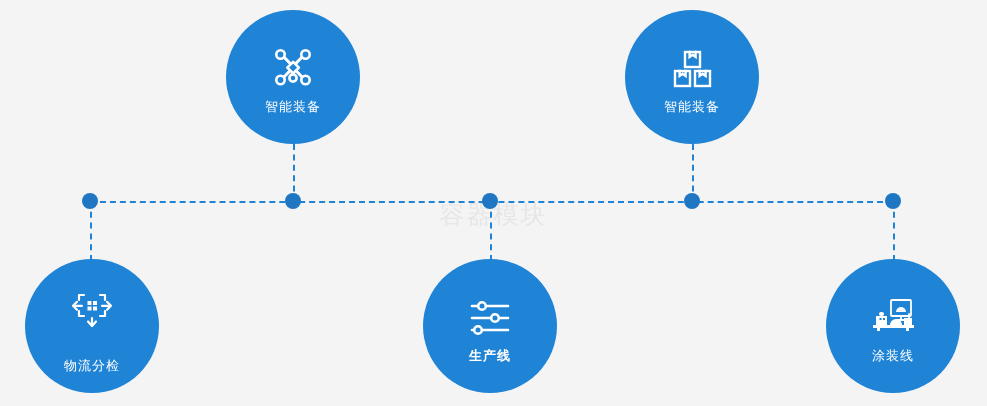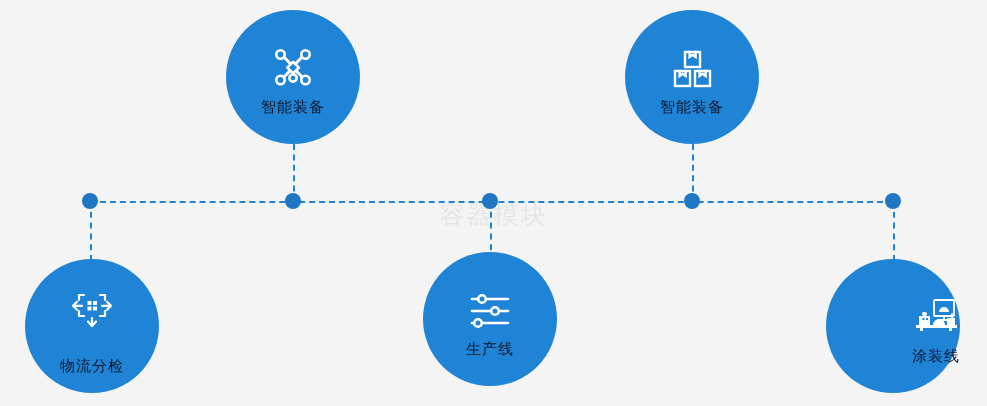--- a/index.html
+++ b/index.html
@@ -72,22 +72,22 @@
     height: 48px;
     display: block;
     margin-bottom: 6px;
   }
   .bubble .ico svg {
     width: 48px;
     height: 48px;
     display: block;
   }
   .bubble .cap {
-    color: #0f172a;
-    font-size: 15px;
+    color: #ffffff;
+    font-size: 13px;
     line-height: 16px;
     letter-spacing: 1px;
     white-space: nowrap;
   }
 </style>
 </head>
 <body>
 
 <div id="stage">
 
@@ -157,35 +157,35 @@
         <path d="M9 17.8 L5 21.8 L9 25.8"></path>
         <path d="M34 21.8 h8"></path>
         <path d="M39 17.8 L43 21.8 L39 25.8"></path>
         <path d="M24 34 v8"></path>
         <path d="M20 37.5 L24 42 L28 37.5"></path>
       </svg>
     </span>
     <span class="cap">物流分检</span>
   </div>
 
-  <div class="bubble" style="left:423px; top:252px;">
+  <div class="bubble" style="left:423px; top:259px;font-weight:bold;">
     <span class="ico">
       <svg viewBox="0 0 48 48" fill="none" stroke="#ffffff" stroke-width="2.6" stroke-linecap="round" stroke-linejoin="round">
         <line x1="6" y1="12" x2="42" y2="12"></line>
         <circle cx="16" cy="12" r="3.8" fill="#1f83d6"></circle>
         <line x1="6" y1="24" x2="42" y2="24"></line>
         <circle cx="29" cy="24" r="3.8" fill="#1f83d6"></circle>
         <line x1="6" y1="36" x2="42" y2="36"></line>
         <circle cx="12" cy="36" r="3.8" fill="#1f83d6"></circle>
       </svg>
     </span>
     <span class="cap">生产线</span>
   </div>
 
-  <div class="bubble" style="left:826px; top:259px;align-items:flex-end;">
+  <div class="bubble" style="left:826px; top:259px;">
     <span class="ico">
       <svg viewBox="0 0 48 48" fill="none" stroke="#ffffff" stroke-width="1.8" stroke-linecap="round" stroke-linejoin="round">
 
         <rect x="22" y="6" width="20" height="16" rx="1"></rect>
         <path d="M27 18 a5 5 0 0 1 10 0" fill="#ffffff" stroke="none" opacity="0.95"></path>
         <line x1="32" y1="22" x2="32" y2="26"></line>
         <line x1="28" y1="26" x2="36" y2="26"></line>
 
         <rect x="7" y="22" width="11" height="9" fill="#ffffff" stroke="none"></rect>
         <rect x="10" y="18" width="5" height="4" rx="2" fill="#ffffff" stroke="none"></rect>

